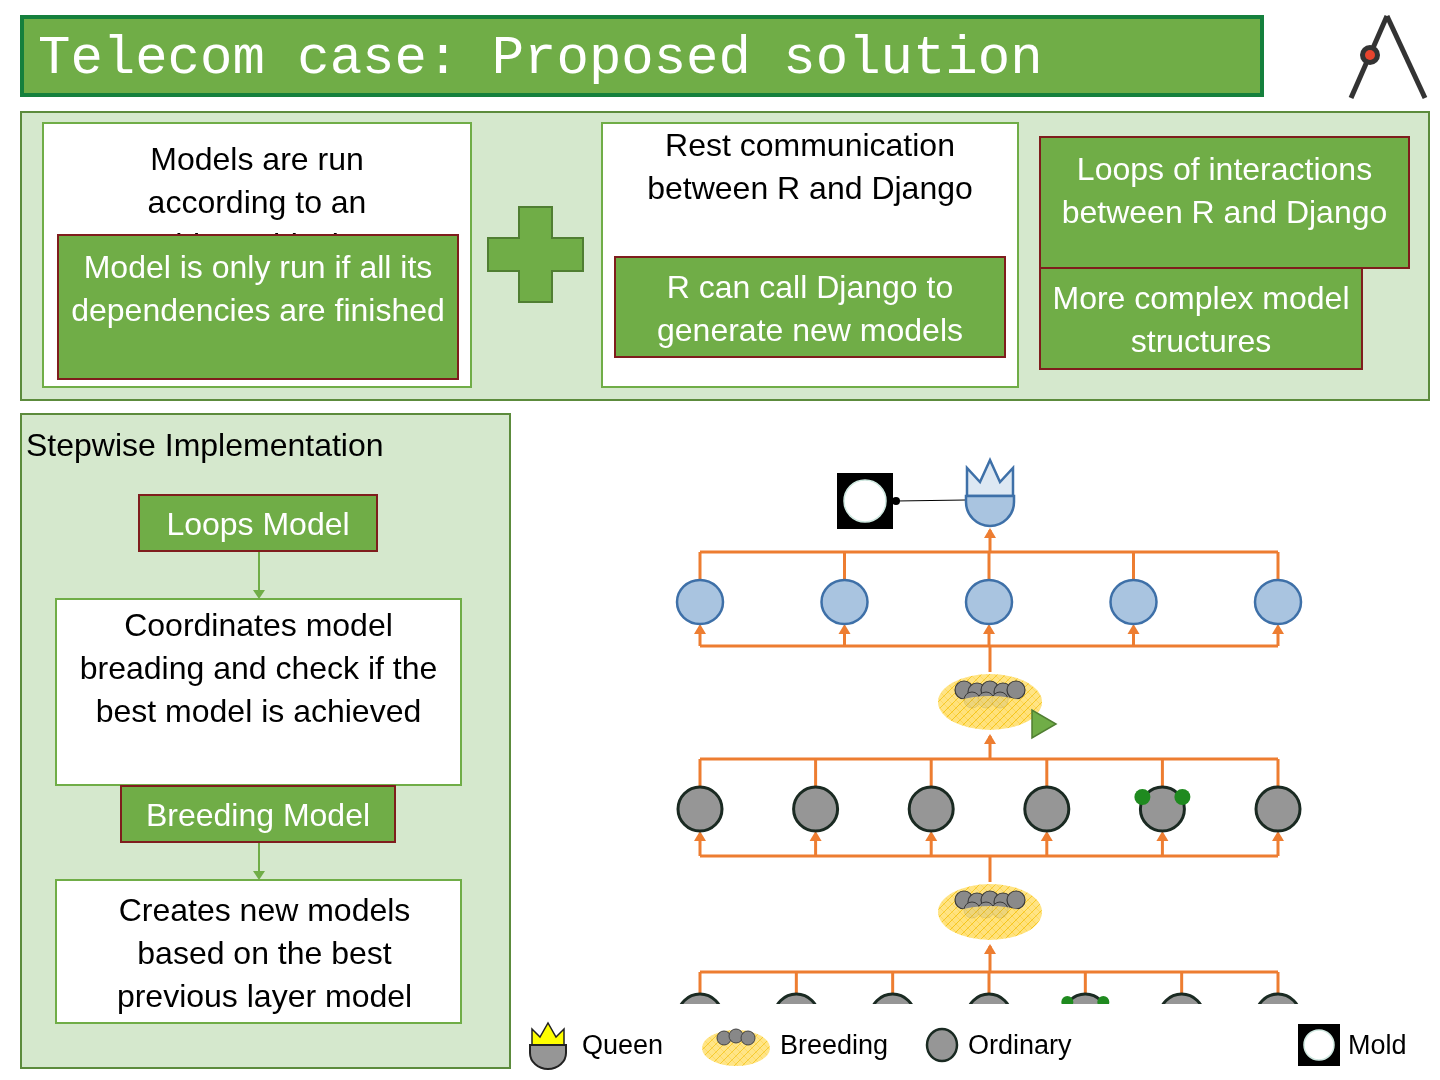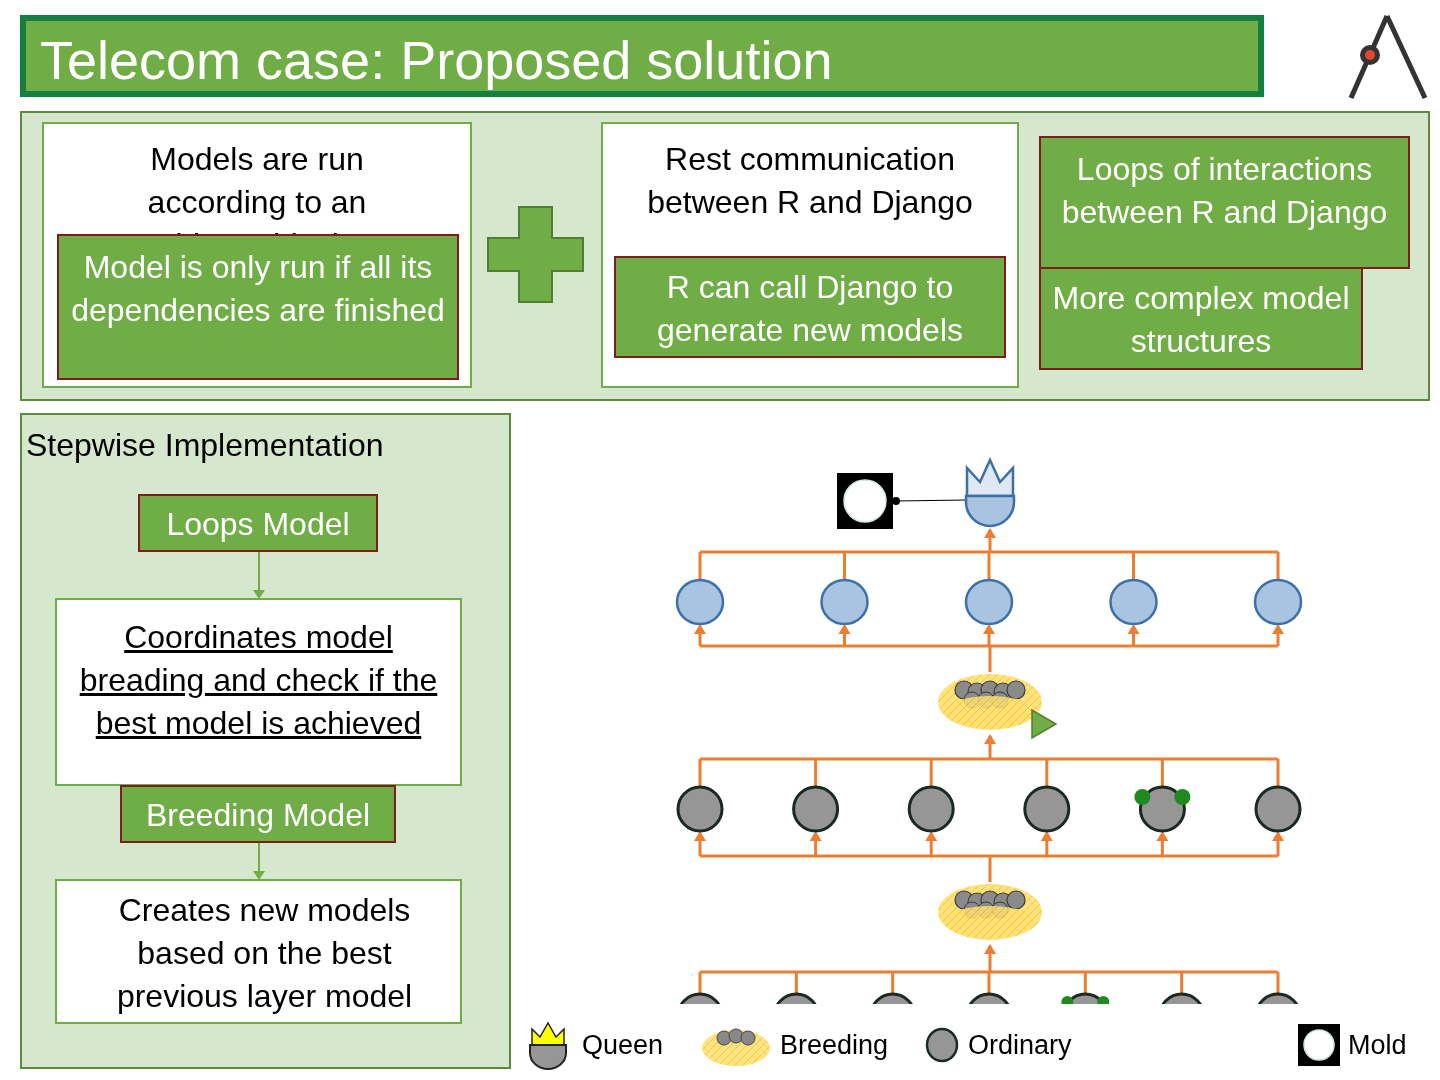--- a/index.html
+++ b/index.html
@@ -1,19 +1,19 @@
 <!DOCTYPE html>
 <html><head>
 <meta charset="utf-8">
 <style>
   html, body { margin:0; padding:0; }
   body { width:1440px; height:1080px; position:relative; background:#ffffff; overflow:hidden;
          font-family:"Liberation Sans", "DejaVu Sans", sans-serif; }
   .abs { position:absolute; box-sizing:border-box; }
-  .title-bar { left:20px; top:15px; width:1244px; height:82px; background:#70ad47; border:6px solid #15803d; }
+  .title-bar { left:20px; top:15px; width:1244px; height:82px; background:#70ad47; border:4px solid #15803d;font-family:Liberation Mono, monospace; }
   .title-text { position:absolute; left:14px; top:10px; font-size:54px; color:#ffffff; line-height:1.1; white-space:nowrap; }
   .panel-top { left:20px; top:111px; width:1410px; height:290px; background:#d5e8cd; border:2px solid #5c8b3c; }
   .white-box { background:#ffffff; border:2px solid #70ad47; text-align:center; color:#000; overflow:hidden; }
   .green-box { background:#70ad47; border:2px solid #7f1d1d; text-align:center; color:#ffffff; }
   .txt { font-size:32px; line-height:43px; }
   .panel-left { left:20px; top:413px; width:491px; height:656px; background:#d5e8cd; border:2px solid #5c8b3c; }
   .step-title { position:absolute; left:4px; top:12px; font-size:32px; color:#000; white-space:nowrap; }
   .logo { left:1345px; top:12px; width:85px; height:88px; }
   .diagram { left:520px; top:410px; width:920px; height:600px; }
   .legend { left:520px; top:1015px; width:920px; height:60px; }
@@ -45,21 +45,21 @@
   <div class="txt" style="padding-top:10px;padding-left:10px;padding-right:10px;">Model is only run if all its dependencies are finished</div>
 </div>
 
 <div class="abs" style="left:487px;top:206px;width:97px;height:97px;">
   <svg width="97" height="97" viewBox="0 0 97 97">
     <path d="M32 1 H65 V32 H96 V65 H65 V96 H32 V65 H1 V32 H32 Z" fill="#70ad47" stroke="#507e32" stroke-width="2"></path>
   </svg>
 </div>
 
 <div class="abs white-box" style="left:601px;top:122px;width:418px;height:266px;">
-  <div class="txt" style="padding-top:14px;">Rest communication between R and Django</div>
+  <div class="txt" style="">Rest communication between R and Django</div>
 </div>
 <div class="abs green-box" style="left:614px;top:256px;width:392px;height:102px;">
   <div class="txt" style="padding-top:8px;">R can call Django to generate new models</div>
 </div>
 
 <div class="abs green-box" style="left:1039px;top:136px;width:371px;height:133px;overflow:hidden;">
   <div class="txt" style="padding-top:10px;">Loops of interactions between R and Django</div>
 </div>
 <div class="abs green-box" style="left:1039px;top:267px;width:324px;height:103px;">
   <div class="txt" style="padding-top:8px;">More complex model structures</div>
@@ -70,21 +70,21 @@
 </div>
 
 <div class="abs green-box" style="left:138px;top:494px;width:240px;height:58px;">
   <div class="txt" style="line-height:56px;">Loops Model</div>
 </div>
 <svg class="abs" style="left:250px;top:552px;" width="18" height="48">
   <line x1="9" y1="0" x2="9" y2="40" stroke="#70ad47" stroke-width="2"></line>
   <polygon points="3,38 15,38 9,47" fill="#70ad47"></polygon>
 </svg>
 <div class="abs white-box" style="left:55px;top:598px;width:407px;height:188px;">
-  <div class="txt" style="padding-top:16px;padding-left:20px;padding-right:20px;text-decoration:underline;">Coordinates model breading and check if the best model is achieved</div>
+  <div class="txt" style="padding-top:4px;padding-left:20px;padding-right:20px;">Coordinates model breading and check if the best model is achieved</div>
 </div>
 
 <div class="abs green-box" style="left:120px;top:785px;width:276px;height:58px;">
   <div class="txt" style="line-height:56px;">Breeding Model</div>
 </div>
 <svg class="abs" style="left:250px;top:843px;" width="18" height="38">
   <line x1="9" y1="0" x2="9" y2="30" stroke="#70ad47" stroke-width="2"></line>
   <polygon points="3,28 15,28 9,37" fill="#70ad47"></polygon>
 </svg>
 <div class="abs white-box" style="left:55px;top:879px;width:407px;height:145px;">

